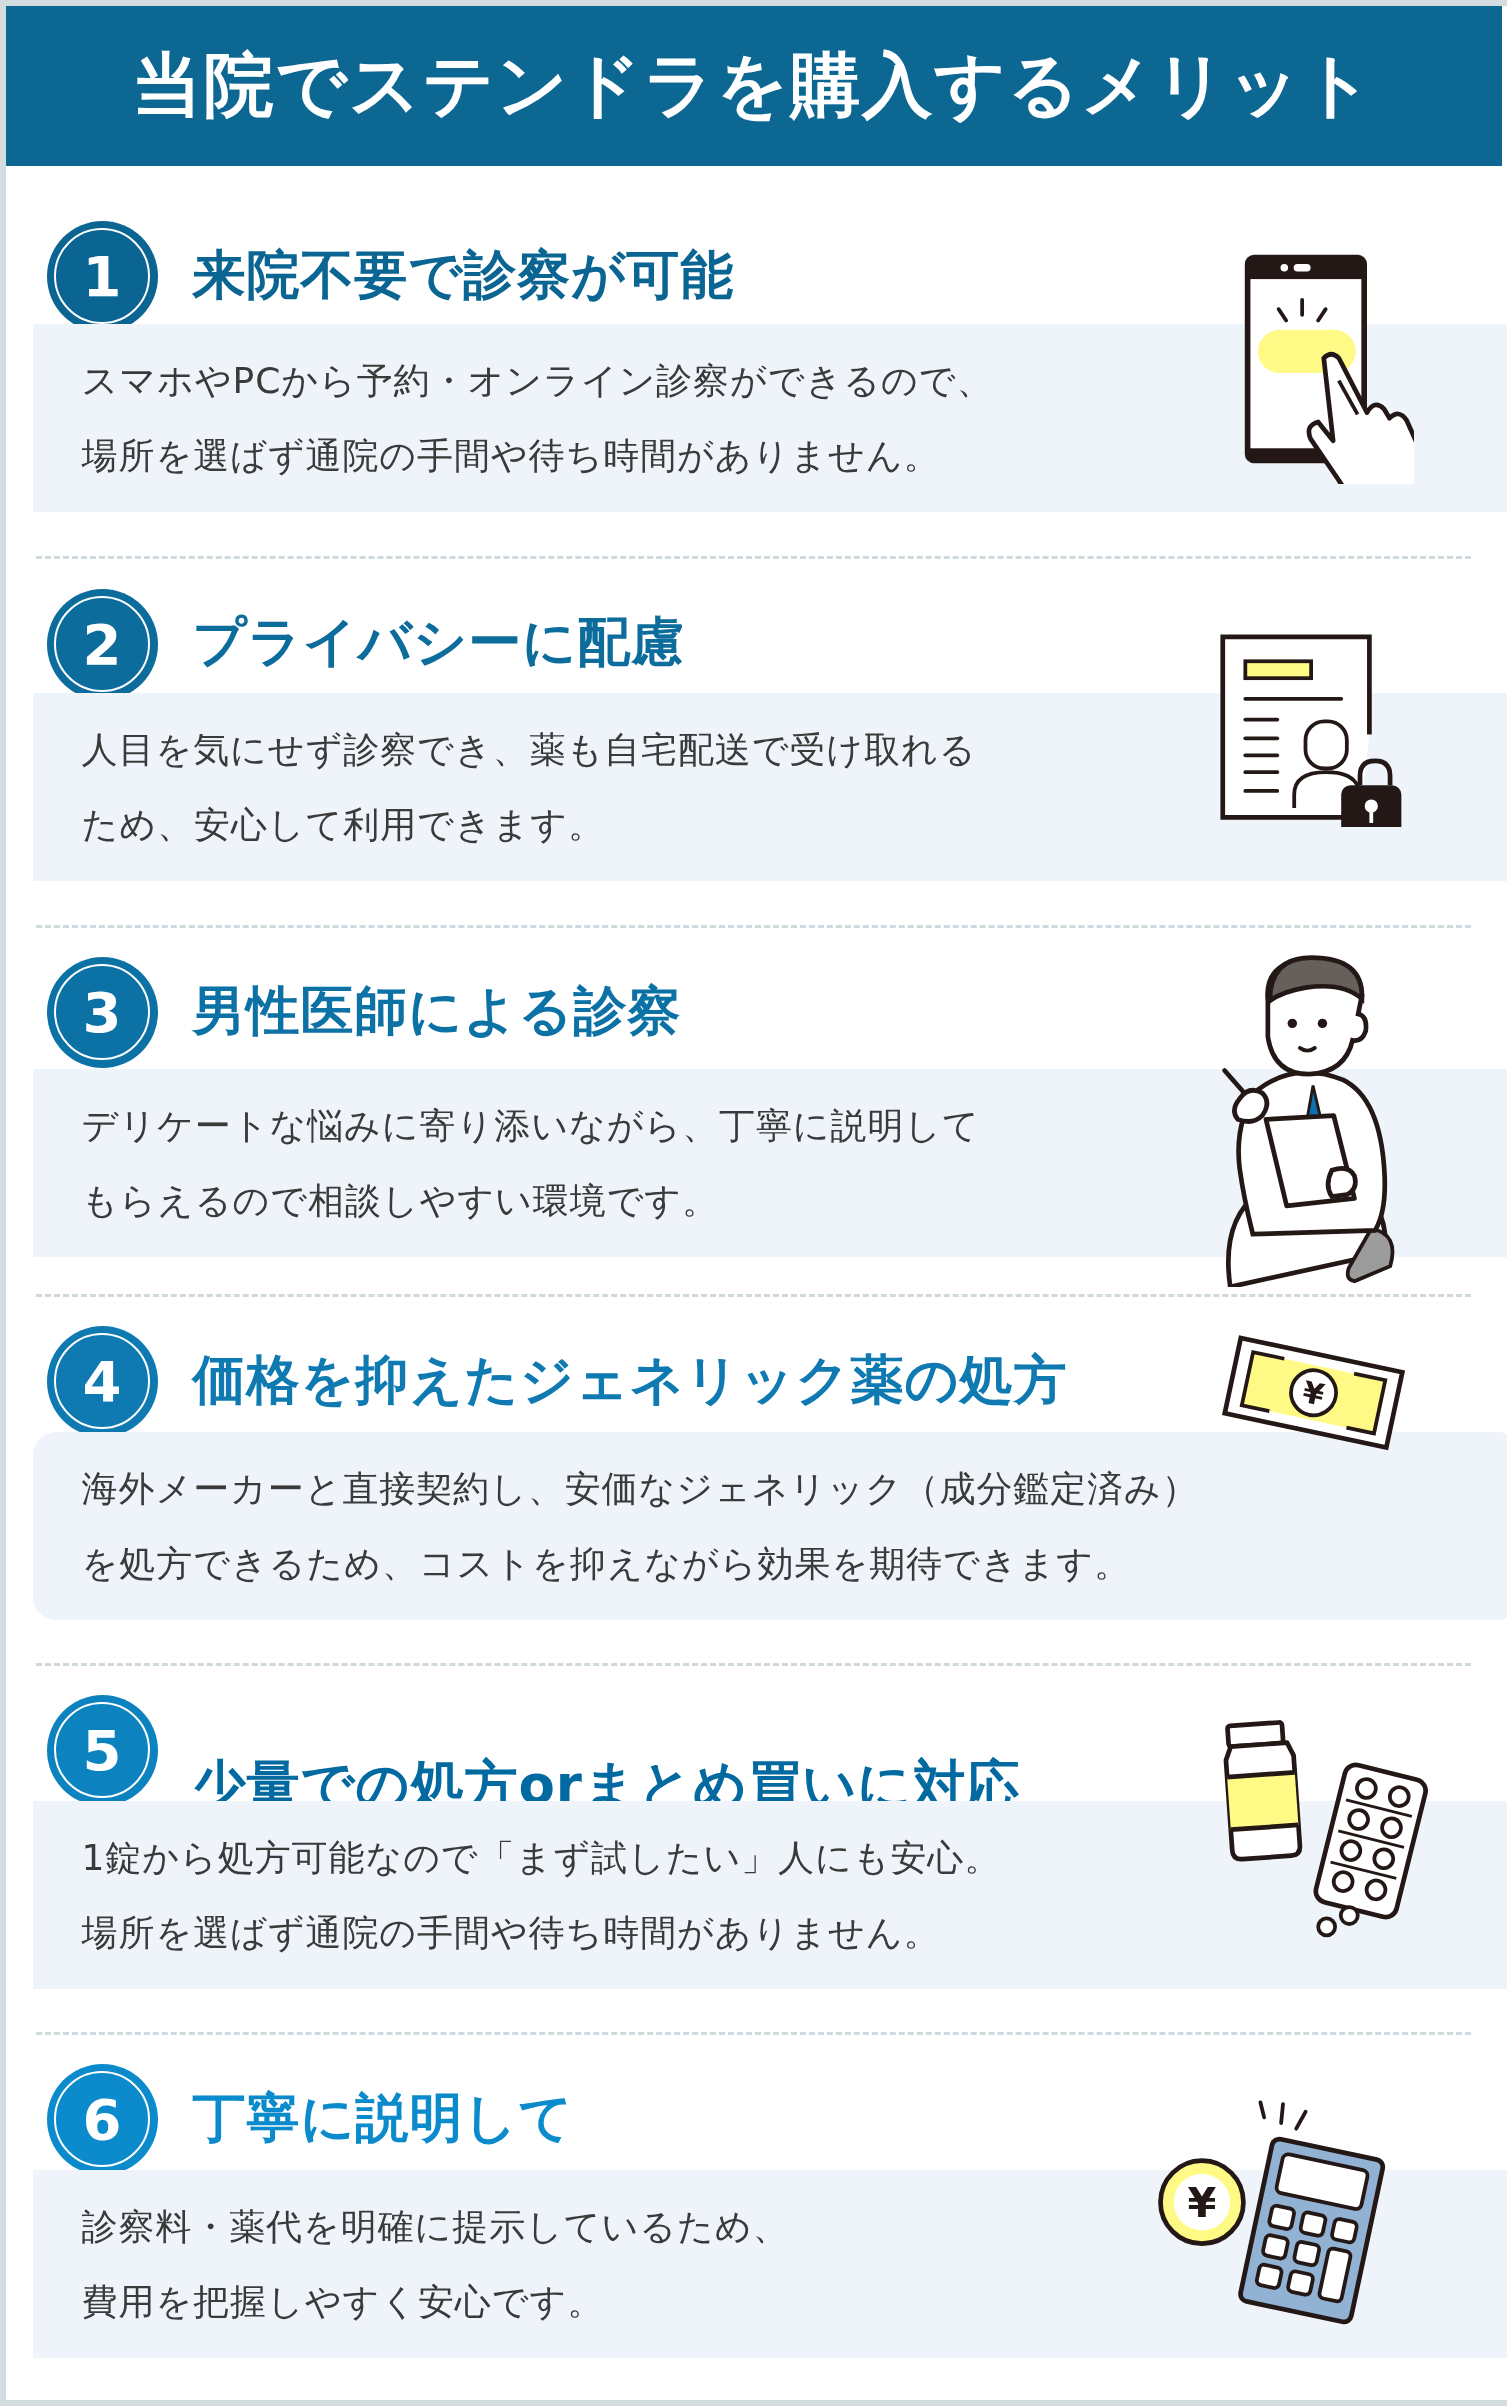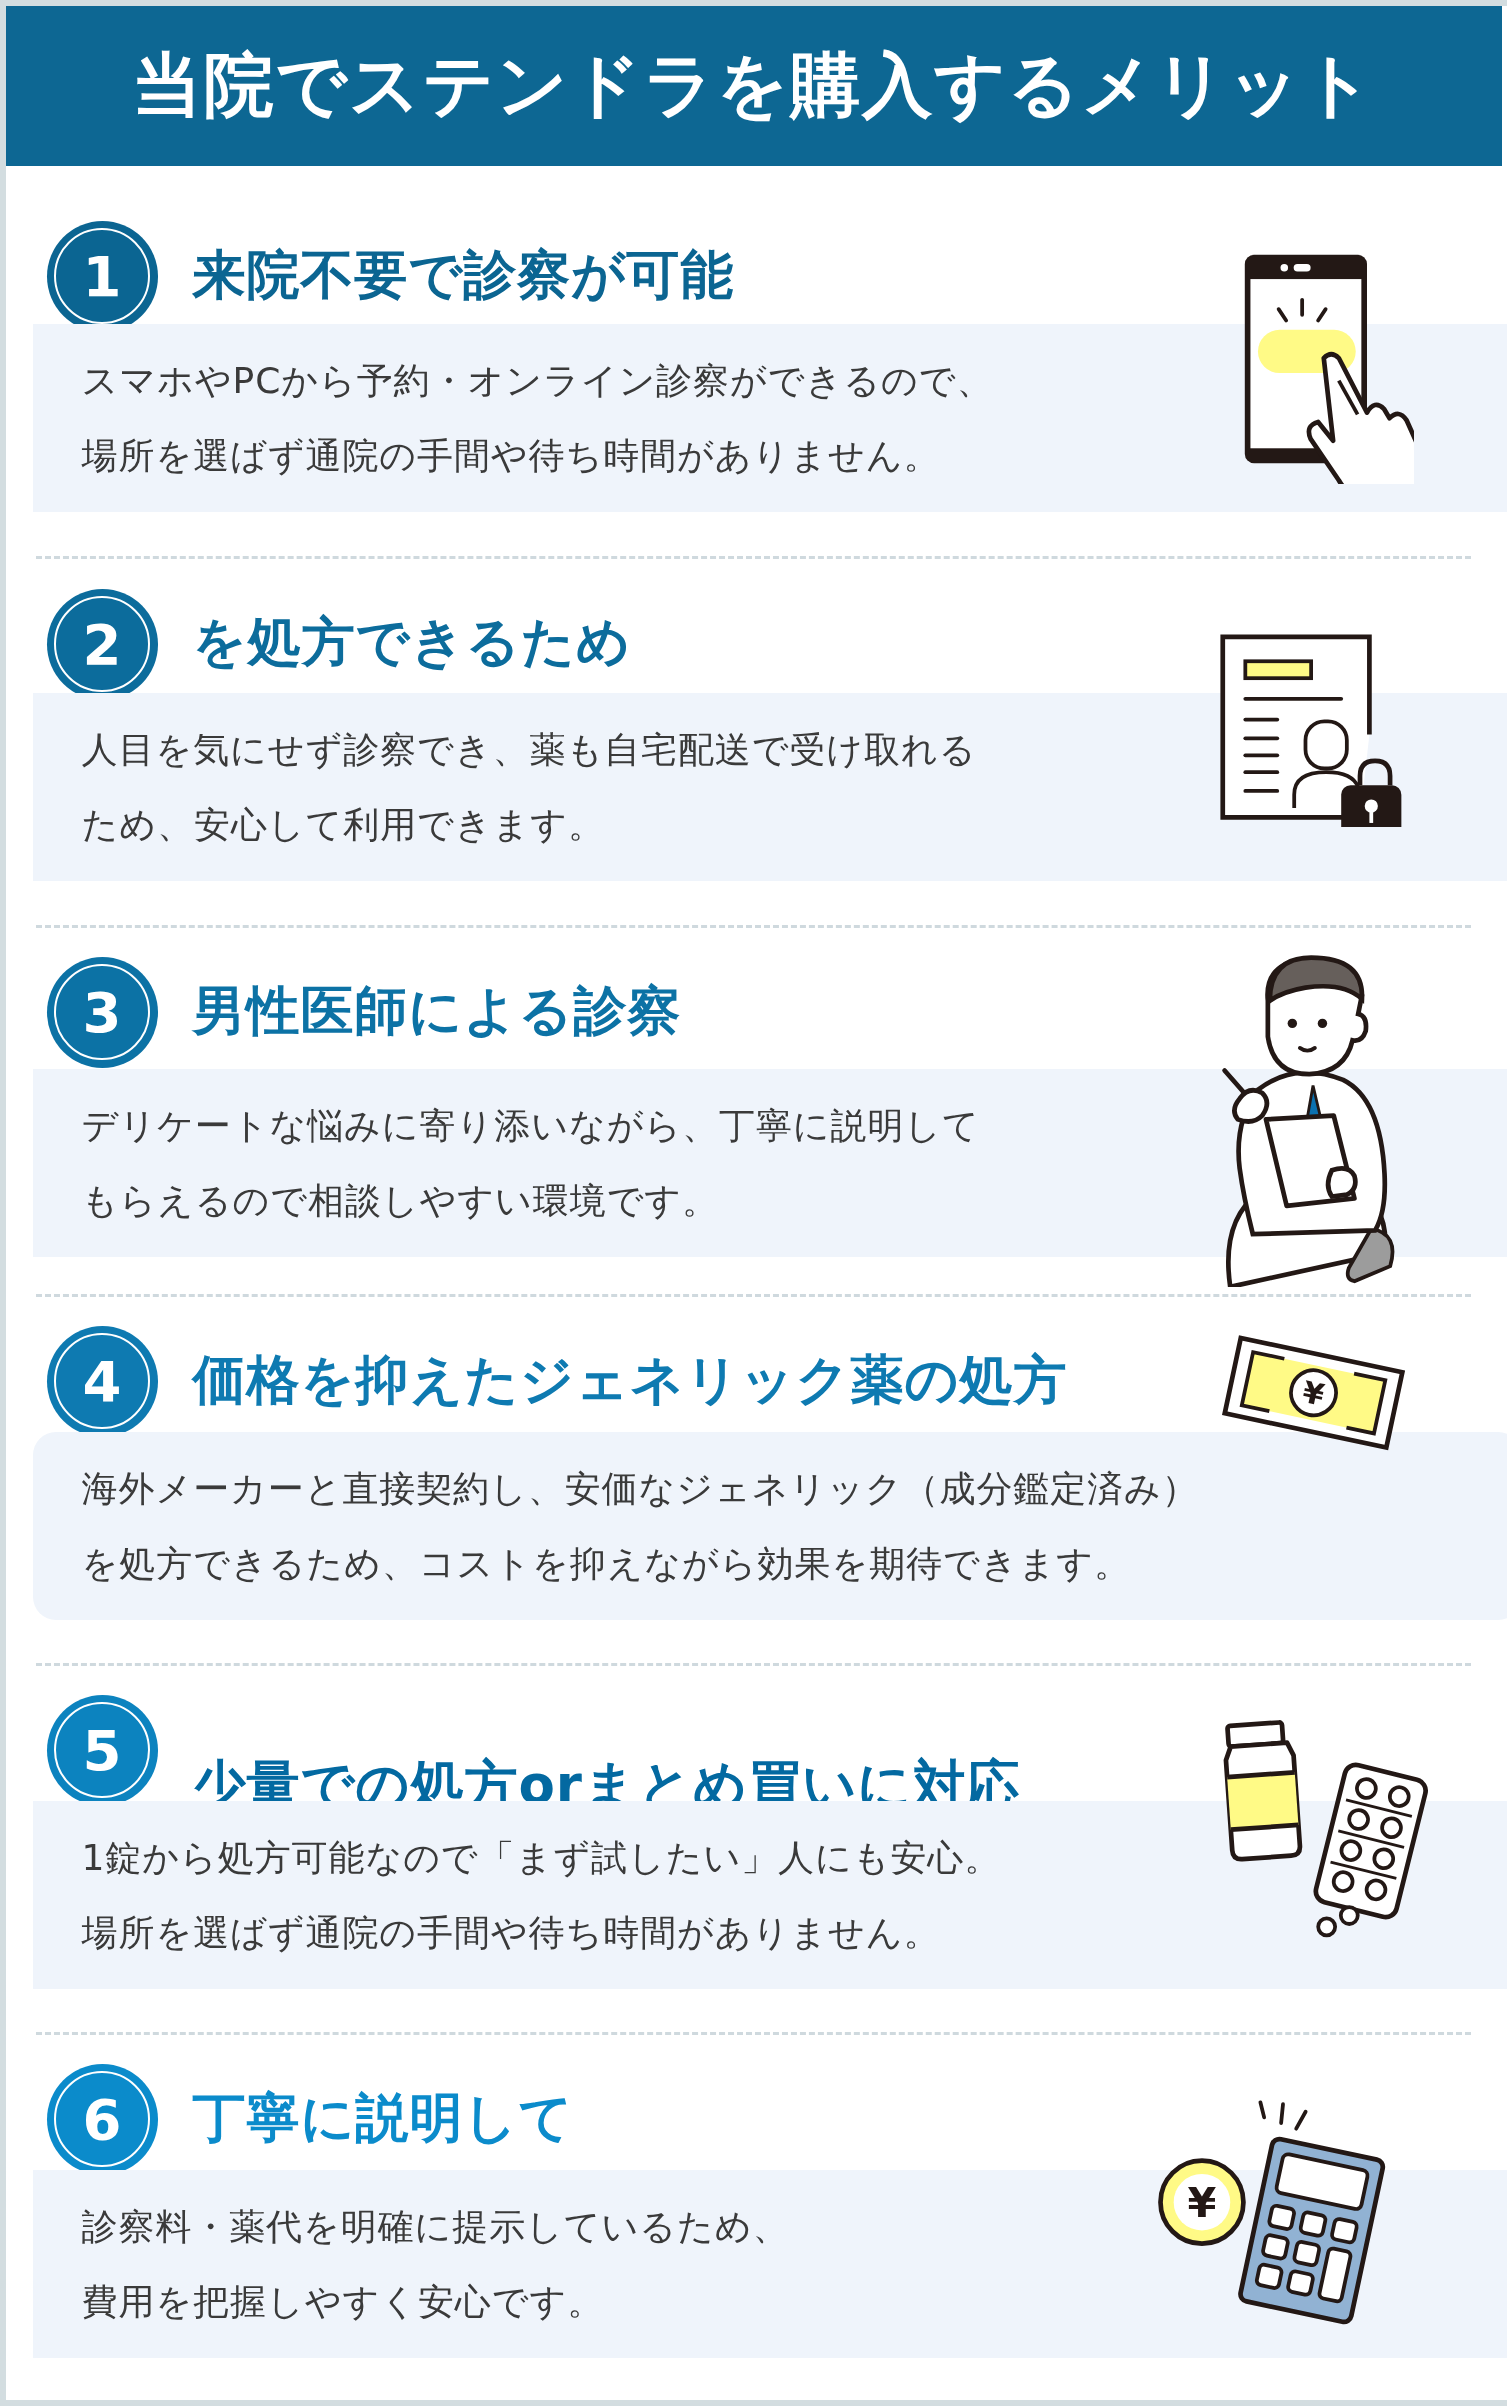--- a/index.html
+++ b/index.html
@@ -84,21 +84,21 @@
       </svg>
     </div>
   </div>
 
   <div class="divider" style="top:550px;"></div>
 
   <div class="section" style="top:0;">
     <div class="num-circle" style="top:583px;background:#0c6c9c;">
       <span class="num-text">2</span>
     </div>
-    <div class="sec-title" style="top:601px;color:#0c6c9c;">を処方できるため</div>
+    <div class="sec-title" style="top:601px;color:#0c6c9c;">プライバシーに配慮</div>
     <div class="desc-box" style="top:687px;height:188px;">
       <div class="desc-text" style="top:19px;">人目を気にせず診察でき、薬も自宅配送で受け取れる
 ため、安心して利用できます。</div>
     </div>
     <div class="illus" style="left:1213px;top:623px;">
       <svg width="188" height="198" viewBox="0 0 200 210">
         <polyline points="160,112 160,8 4,8 4,200 150,200" fill="#ffffff" stroke="#231815" stroke-width="5"></polyline>
         <rect x="28" y="34" width="70" height="18" fill="#fffa86" stroke="#231815" stroke-width="4"></rect>
         <line x1="28" y1="74" x2="130" y2="74" stroke="#231815" stroke-width="4" stroke-linecap="round"></line>
         <line x1="28" y1="96" x2="62" y2="96" stroke="#231815" stroke-width="4" stroke-linecap="round"></line>

